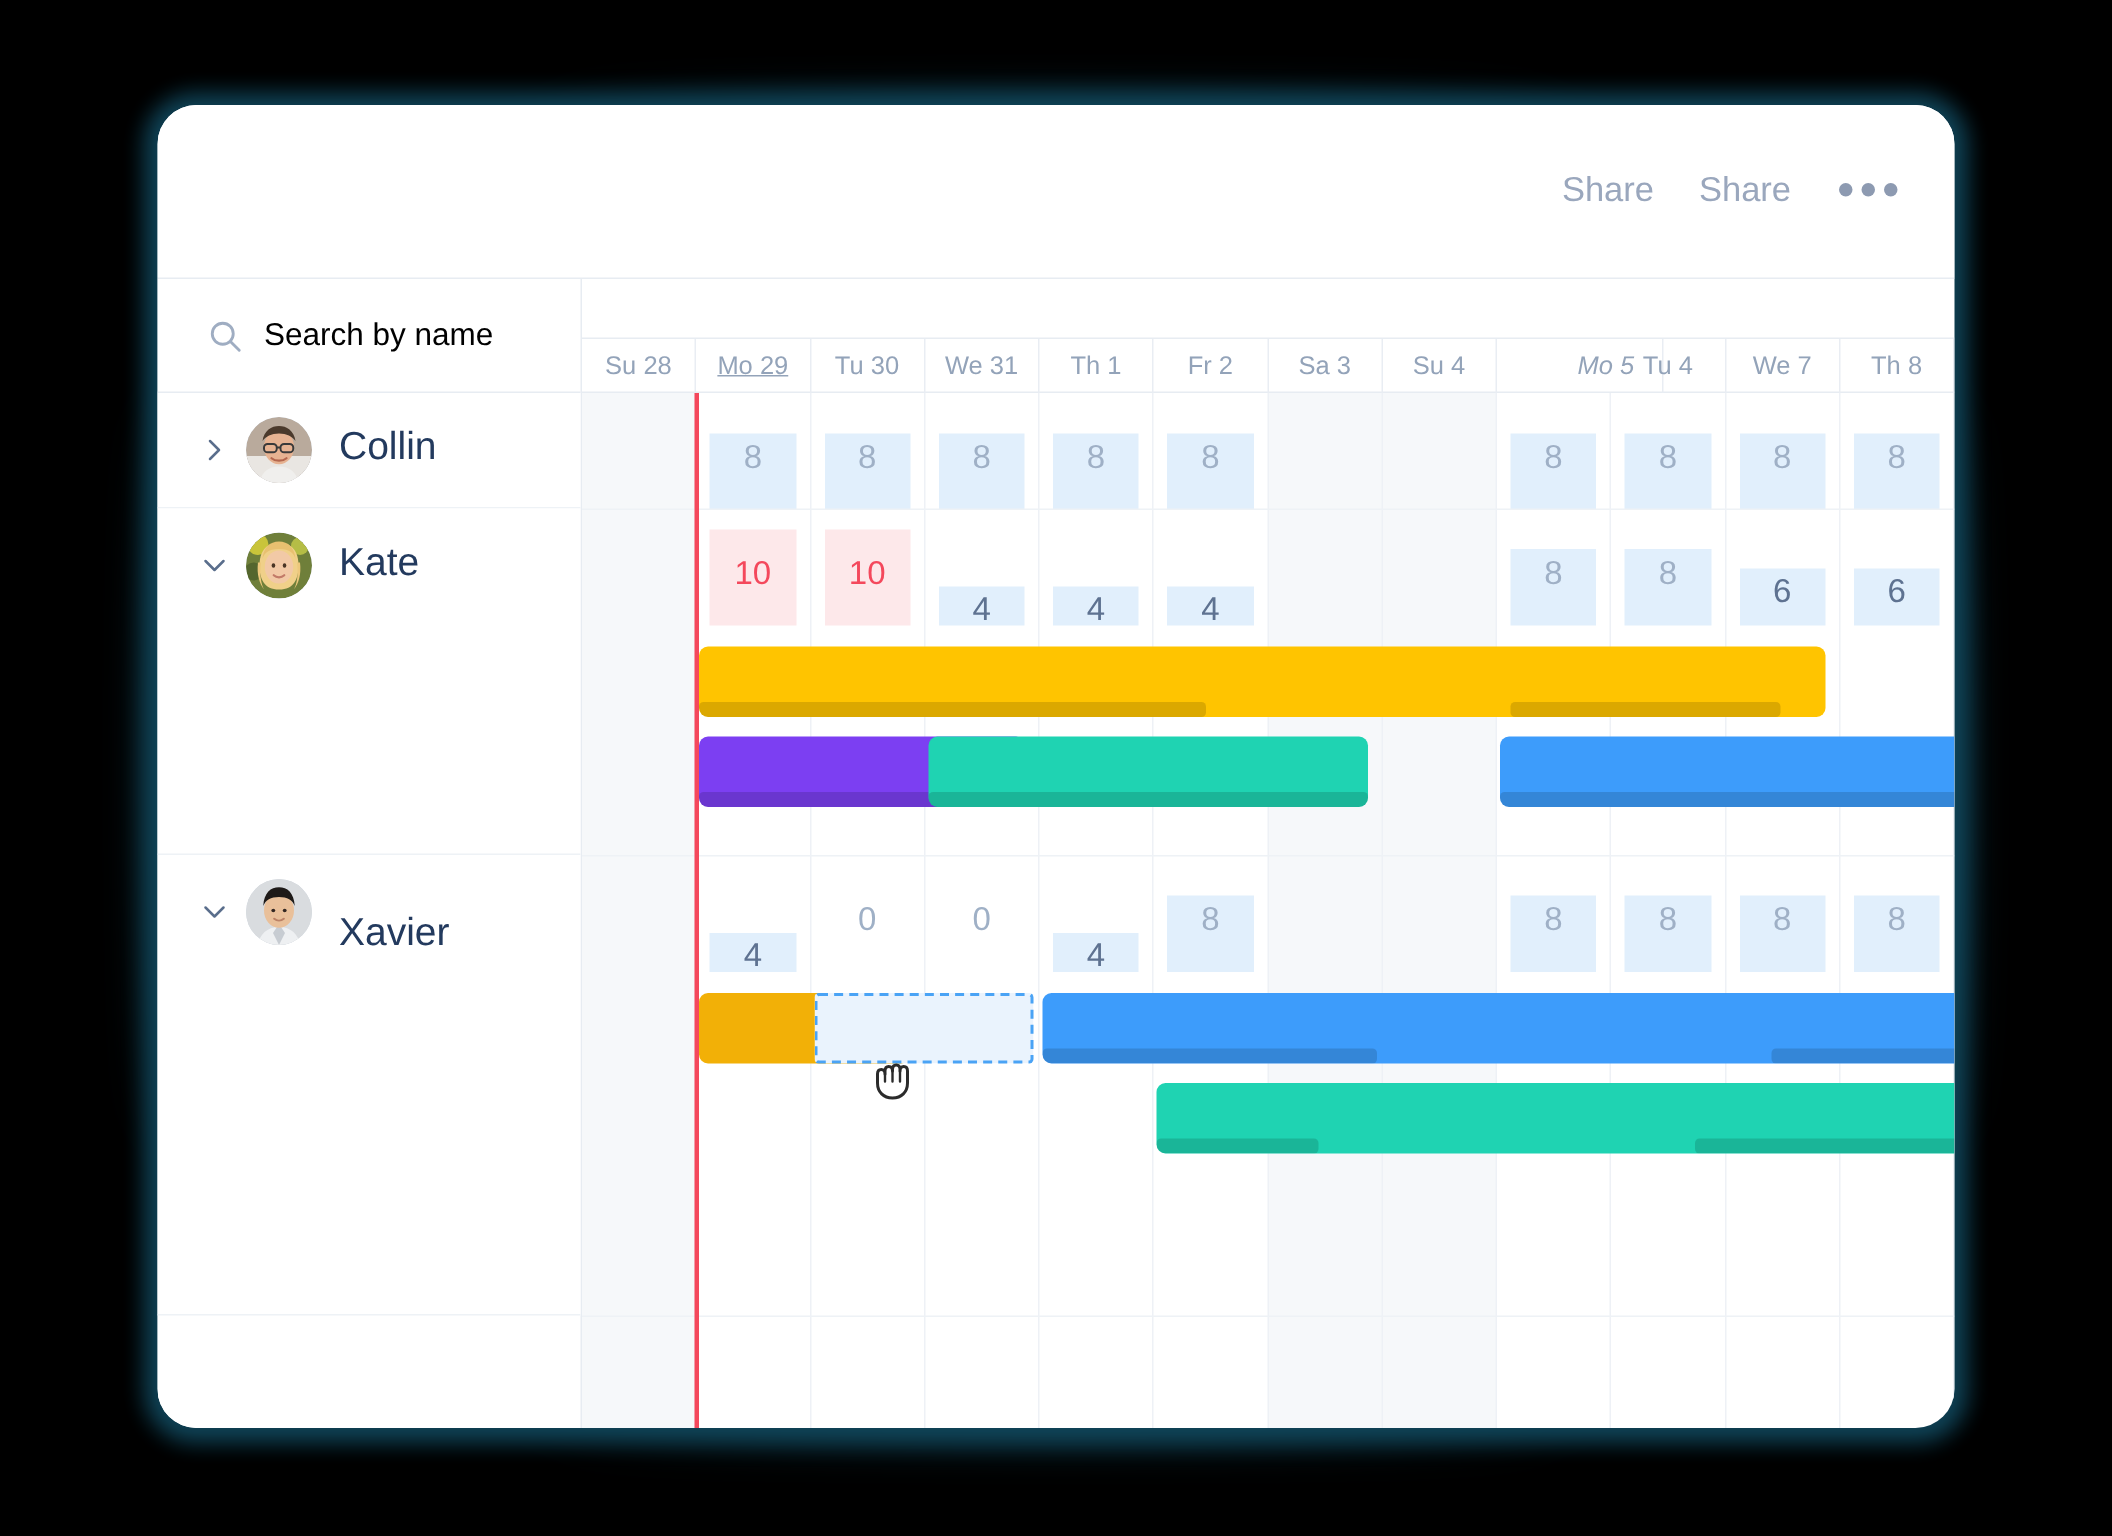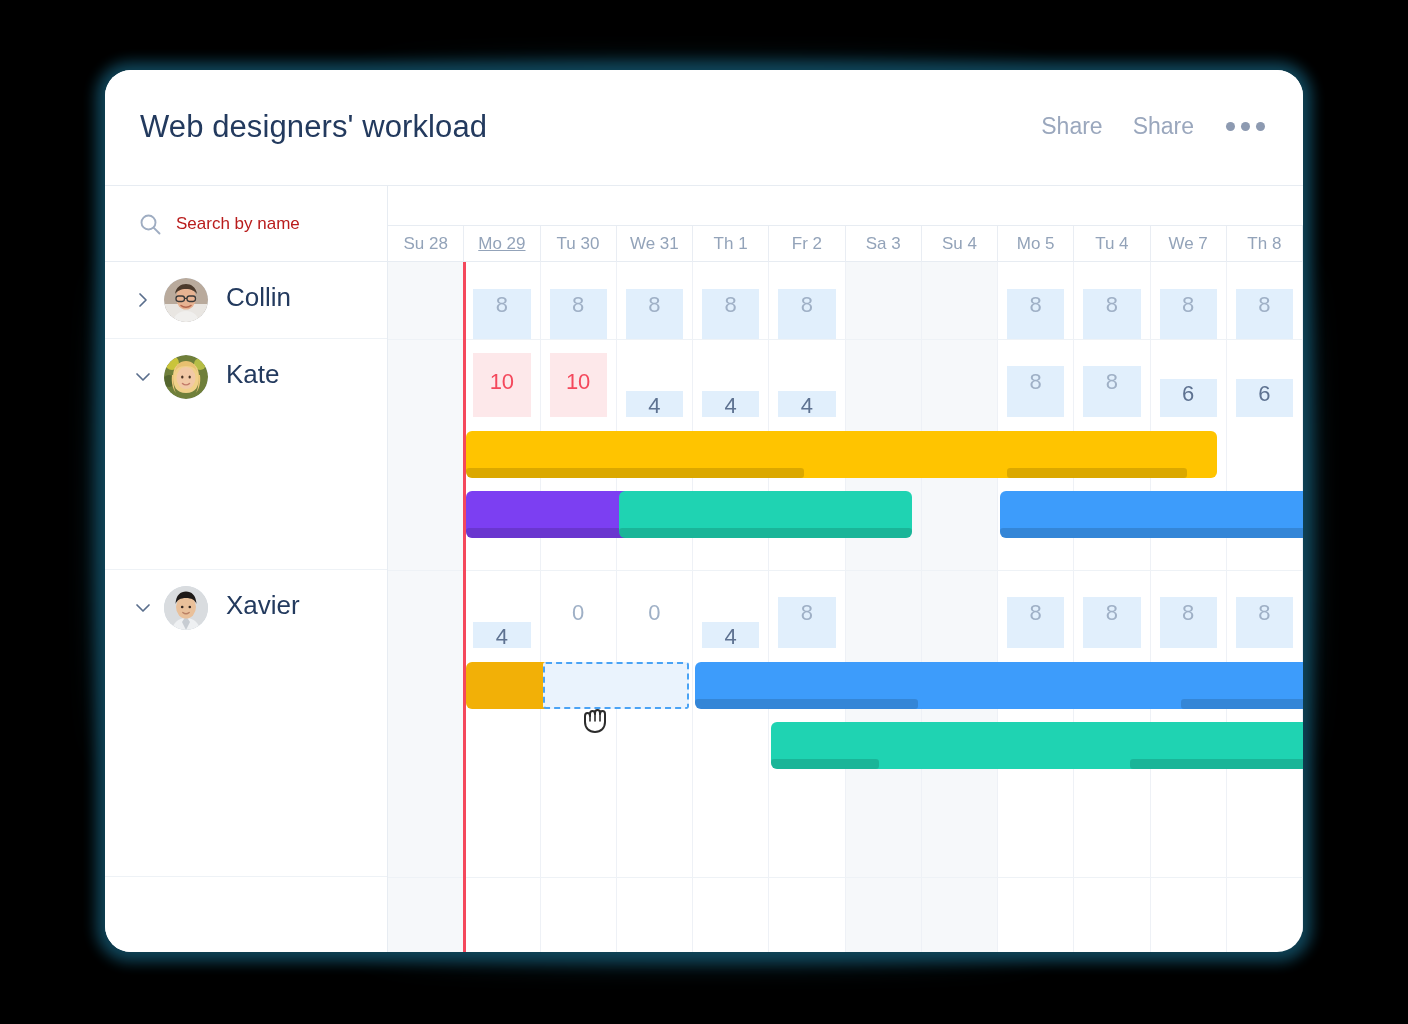--- a/index.html
+++ b/index.html
@@ -108,22 +108,22 @@
     position: relative;
     height: 76px;
     display: flex;
     align-items: center;
     padding-left: 33px;
     border-bottom: 1px solid #e7ecf2;
     cursor: text;
   }
   #search-icon { width: 24px; height: 24px; margin-right: 14px; flex: none; }
   #search-placeholder {
-    font-size: 17px;
-    color: #b91c1c;
+    font-size: 21px;
+    color: #000000;
     white-space: nowrap;
   }
 
   .person-row {
     position: relative;
     display: flex;
     align-items: center;
     padding-left: 28px;
     border-bottom: 1px solid #eef2f6;
     background: #fff;
@@ -296,21 +296,20 @@
 </head>
 <body>
 
 <div id="stage">
   <div id="glow2"></div>
   <div id="glow"></div>
 
   <div id="window">
 
     <div id="titlebar">
-      <div id="app-title">Web designers' workload</div>
       <div id="title-actions">
         <div class="tb-action">Share</div>
         <div class="tb-action">Share</div>
         <div id="more-dots">
           <i></i>
           <i></i>
           <i></i>
         </div>
       </div>
     </div>
@@ -396,38 +395,38 @@
       <path d="M22 32c-8 0-13 5-14 12h28c-1-7-6-12-14-12z" fill="#eef0f2"></path>
       <path d="M22 30l4 6-4 8-4-8z" fill="#c7ccd2"></path>
       <ellipse cx="22" cy="21" rx="10" ry="11.5" fill="#e9c09a"></ellipse>
       <path d="M11.5 18C12 9 16.5 5.5 22 5.5S32 9 32.5 18c-1.5-4-5-6-10.5-6s-9 2-10.5 6z" fill="#1e1a18"></path>
       <ellipse cx="18.2" cy="21" rx="1.3" ry="1.2" fill="#332722"></ellipse>
       <ellipse cx="25.8" cy="21" rx="1.3" ry="1.2" fill="#332722"></ellipse>
       <path d="M18.8 26.5c1.9 1.6 4.5 1.6 6.4 0" stroke="#bb8266" stroke-width="1.4" fill="none" stroke-linecap="round"></path>
     </g>
                 </svg>
               </div>
-              <div class="person-name" style="margin-top: 4px;">Xavier</div>
+              <div class="person-name" style="margin-top: 20px;">Xavier</div>
             </div>
           </div>
       </div>
 
       <div id="timeline">
         <div id="week-head">
           </div>
         <div id="day-head">
             <div class="day-cell" style="left: 0px; width: 76.25px;">Su 28</div>
             <div class="day-cell" style="left: 76.25px; width: 76.25px; text-decoration: underline;">Mo 29</div>
             <div class="day-cell" style="left: 152.5px; width: 76px;">Tu 30</div>
             <div class="day-cell" style="left: 228.75px; width: 76.25px;">We 31</div>
             <div class="day-cell" style="left: 305px; width: 76.25px;">Th 1</div>
             <div class="day-cell" style="left: 381.25px; width: 76.25px;">Fr 2</div>
             <div class="day-cell" style="left: 457.5px; width: 76.25px;">Sa 3</div>
             <div class="day-cell" style="left: 533.75px; width: 76.25px;">Su 4</div>
-            <div class="day-cell" style="left: 610px; width: 76.25px;">Mo 5</div>
+            <div class="day-cell" style="left: 645px; width: 76.25px; font-style: italic;">Mo 5</div>
             <div class="day-cell" style="left: 686.25px; width: 76.25px;">Tu 4</div>
             <div class="day-cell" style="left: 762.5px; width: 76.25px;">We 7</div>
             <div class="day-cell" style="left: 838.75px; width: 76.25px;">Th 8</div>
           </div>
         <div id="grid-body">
             <div class="col-bg weekend" style="left: 0px; width: 76.25px;"></div>
             <div class="col-bg" style="left: 76.25px; width: 76.25px;"></div>
             <div class="col-bg" style="left: 152.5px; width: 76.25px;"></div>
             <div class="col-bg" style="left: 228.75px; width: 76.25px;"></div>
             <div class="col-bg" style="left: 305px; width: 76.25px;"></div>

